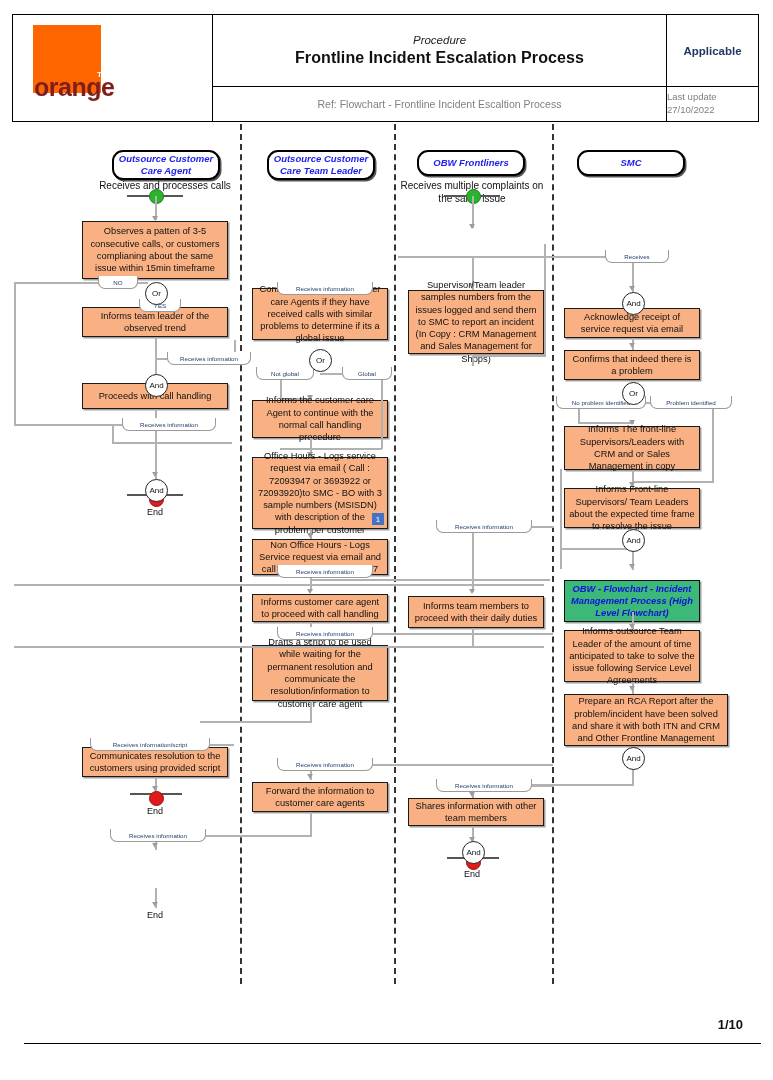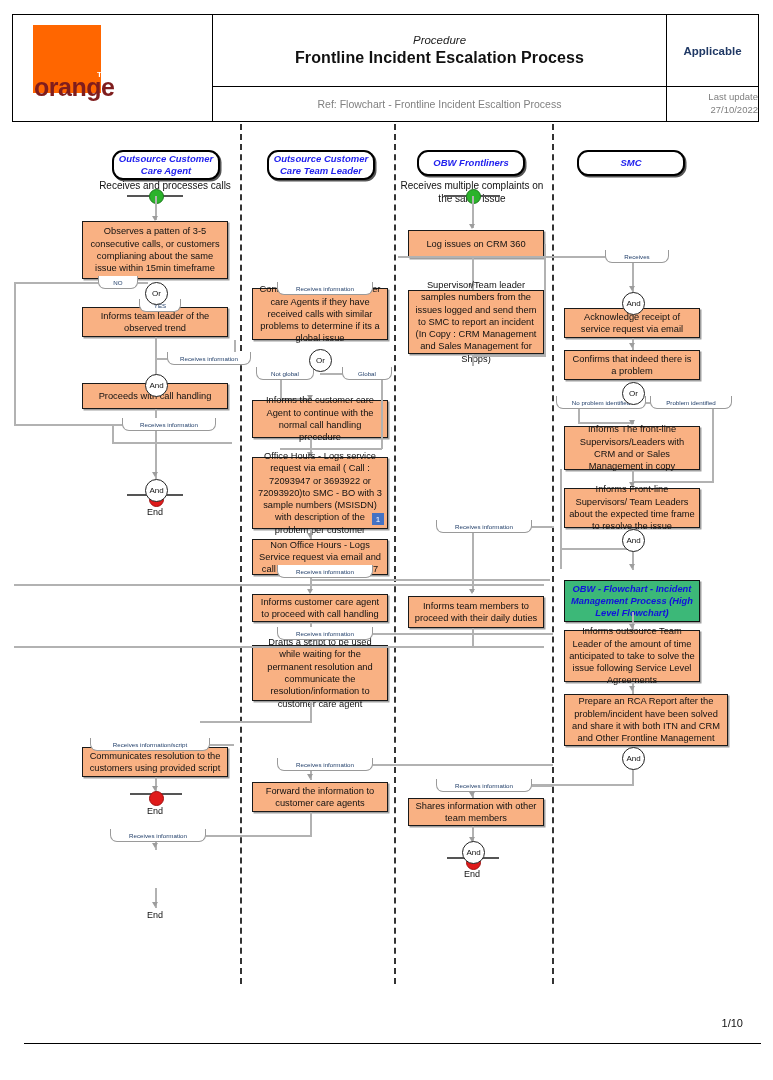--- a/index.html
+++ b/index.html
@@ -15,21 +15,21 @@
   .logo-tm{position:absolute;left:84px;top:55px;color:#fff;font-size:8px;font-weight:bold;}
   .hdr-mid{flex:1;display:flex;flex-direction:column;}
   .hdr-mid-top{height:72px;border-bottom:1px solid #000;box-sizing:border-box;display:flex;flex-direction:column;align-items:center;justify-content:center;}
   .hdr-proc{font-style:italic;font-size:11.5px;color:#222;margin-bottom:3px;}
   .hdr-title{font-size:16px;font-weight:bold;color:#111;letter-spacing:.1px;}
   .hdr-mid-bot{flex:1;display:flex;align-items:center;justify-content:center;}
   .hdr-ref{font-size:10.5px;color:#808080;}
   .hdr-right{width:92px;border-left:1px solid #000;box-sizing:border-box;display:flex;flex-direction:column;}
   .hdr-right-top{height:72px;border-bottom:1px solid #000;box-sizing:border-box;display:flex;align-items:center;justify-content:center;}
   .hdr-appl{font-size:11.5px;font-weight:bold;color:#1f3864;}
-  .hdr-right-bot{flex:1;display:flex;flex-direction:column;align-items:flex-end;justify-content:center;line-height:1.35;}
+  .hdr-right-bot{flex:1;display:flex;flex-direction:column;align-items:flex-start;justify-content:center;line-height:1.35;}
   .hdr-upd{font-size:9.5px;color:#7f7f7f;}
 
   
   .canvas{position:absolute;left:0;top:110px;width:747px;height:880px;}
   .lane-div{position:absolute;top:0;width:0;height:860px;border-left:2px dashed #333;}
 
   .lane-pill{position:absolute;border:2.5px solid #000;border-radius:11px;background:#fff;
     display:flex;align-items:center;justify-content:center;text-align:center;
     color:#2222ee;font-style:italic;font-size:9.5px;font-weight:bold;line-height:1.25;
     box-shadow:1.5px 1.5px 0 #555;}
@@ -55,21 +55,21 @@
   .arrow{position:absolute;width:0;height:0;border-left:3.5px solid transparent;border-right:3.5px solid transparent;border-top:5px solid #9d9d9d;}
 
   .startbar{position:absolute;height:2px;background:#555;}
   .startdot{position:absolute;width:13px;height:13px;border-radius:50%;background:#2bb32b;border:1px solid #1c7a1c;}
   .enddot{position:absolute;width:13px;height:13px;border-radius:50%;background:#e01b1b;border:1px solid #a01010;}
   .endlbl{position:absolute;font-size:9px;color:#111;text-align:center;}
 
   .badge{position:absolute;width:12px;height:12px;background:#4472c4;color:#fff;font-size:8px;
     display:flex;align-items:center;justify-content:center;}
 
-  .footer-num{position:absolute;right:18px;top:1003px;font-size:11px;color:#111;}
+  .footer-num{position:absolute;right:18px;top:1003px;font-size:13px;color:#111;font-weight:bold;}
   .footer-rule{position:absolute;left:12px;top:1029px;width:737px;height:1px;background:#000;}
 </style>
 </head>
 <body>
 
 <div class="page">
  <div class="sheet">
 
   <div class="hdr">
     <div class="hdr-logo">
@@ -225,21 +225,20 @@
     <div class="arrow" style="left:295px;top:650px"></div>
     <div class="box" style="left:240px;top:658px;width:136px;height:30px">Forward the information to customer care agents</div>
     <div class="conn v" style="left:298px;top:688px;height:24px"></div>
     <div class="conn h" style="left:184px;top:711px;width:116px"></div>
 
     <div class="cap" style="left:385px;top:55px;width:150px">Receives multiple complaints on the same issue</div>
     <div class="startbar" style="left:432px;top:71px;width:56px"></div>
     <div class="startdot" style="left:454px;top:65px"></div>
     <div class="conn v" style="left:460px;top:72px;height:32px"></div>
     <div class="arrow" style="left:457px;top:100px"></div>
-    <div class="box" style="left:396px;top:106px;width:136px;height:28px">Log issues on CRM 360</div>
 
     <div class="conn v" style="left:460px;top:134px;height:32px"></div>
     <div class="arrow" style="left:457px;top:160px"></div>
     <div class="box" style="left:396px;top:166px;width:136px;height:64px">Supervisor/Team leader samples numbers from the issues logged and send them to SMC to report an incident (In Copy : CRM Management and Sales Management for Shops)</div>
 
     <div class="conn v" style="left:532px;top:120px;height:112px"></div>
     <div class="conn h" style="left:460px;top:231px;width:74px"></div>
     <div class="conn v" style="left:460px;top:230px;height:12px"></div>
 
     <div class="flag" style="left:424px;top:396px;width:86px">Receives information</div>

